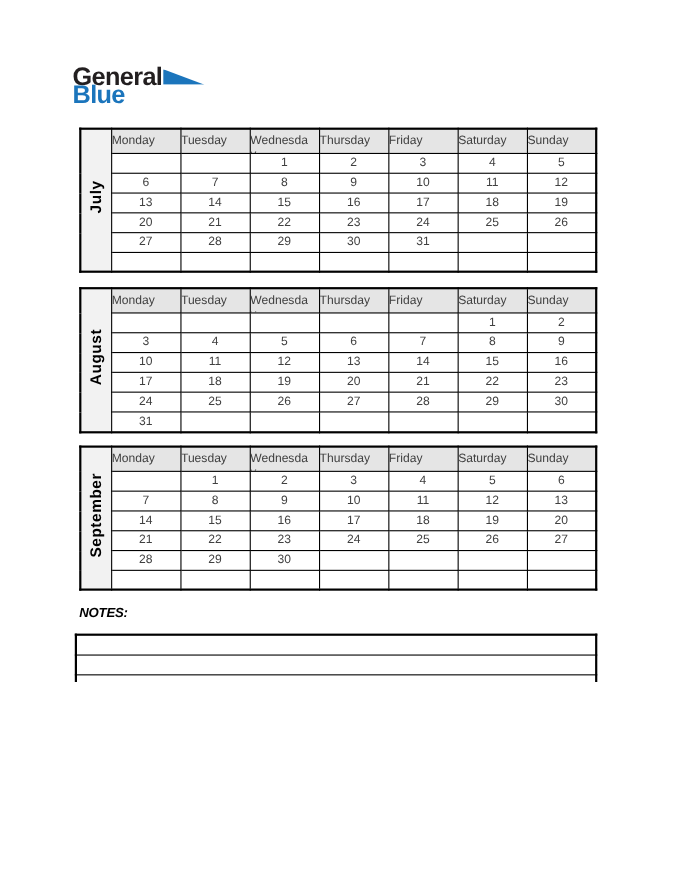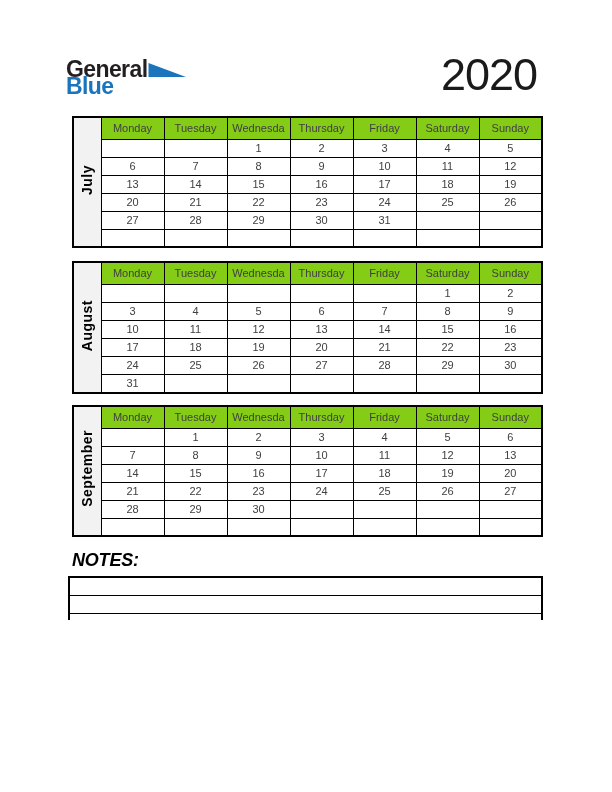--- a/index.html
+++ b/index.html
@@ -51,40 +51,40 @@
     background:#f2f2f2; text-align:center; vertical-align:middle;
     width:28px;
   }
   .month-name {
     writing-mode:vertical-rl; transform:rotate(180deg);
     display:inline-block;
     font-size:14px; font-weight:bold; color:#000;
     letter-spacing:0.5px; white-space:nowrap;
   }
   .day-hdr {
-    background:#84cc16; font-weight:400; color:#404040;
-    font-size:11px; text-align:center; vertical-align:top;
+    background:#e5e5e5; font-weight:400; color:#404040;
+    font-size:11px; text-align:left; vertical-align:top;
   }
   .hdr-clip {
     height:21px; padding-top:4px; overflow:hidden;
   }
   .hdr-lbl {
     display:inline-block; max-width:54px;
     line-height:13px; overflow-wrap:break-word; word-break:break-word;
   }
   .date-cell {
     height:17px; background:#ffffff;
     font-size:11px; color:#404040;
     text-align:center; vertical-align:middle; line-height:17px;
   }
 
   
   .notes-label {
     position:absolute; left:72px; top:550px;
-    font-size:18px; font-weight:bold; font-style:italic; color:#000;
+    font-size:12px; font-weight:bold; font-style:italic; color:#000;
     letter-spacing:-0.2px;
   }
   .notes-table {
     position:absolute; left:68px; top:576px;
     width:475px; border-collapse:collapse;
     border:2px solid #000;
   }
   .notes-table td {
     border:1px solid #000; height:18px; background:#ffffff;
   }
@@ -96,21 +96,20 @@
 
   <div class="logo">
     <div class="logo-row1">
       <span class="logo-general">General</span>
       <span class="logo-triangle"></span>
     </div>
     <div class="logo-row2">
       <span class="logo-blue">Blue</span>
     </div>
   </div>
-  <div class="year-title">2020</div>
 
   <table class="month-table july">
     <colgroup>
         <col style="width:28px">
         <col>
         <col>
         <col>
         <col>
         <col>
         <col>

